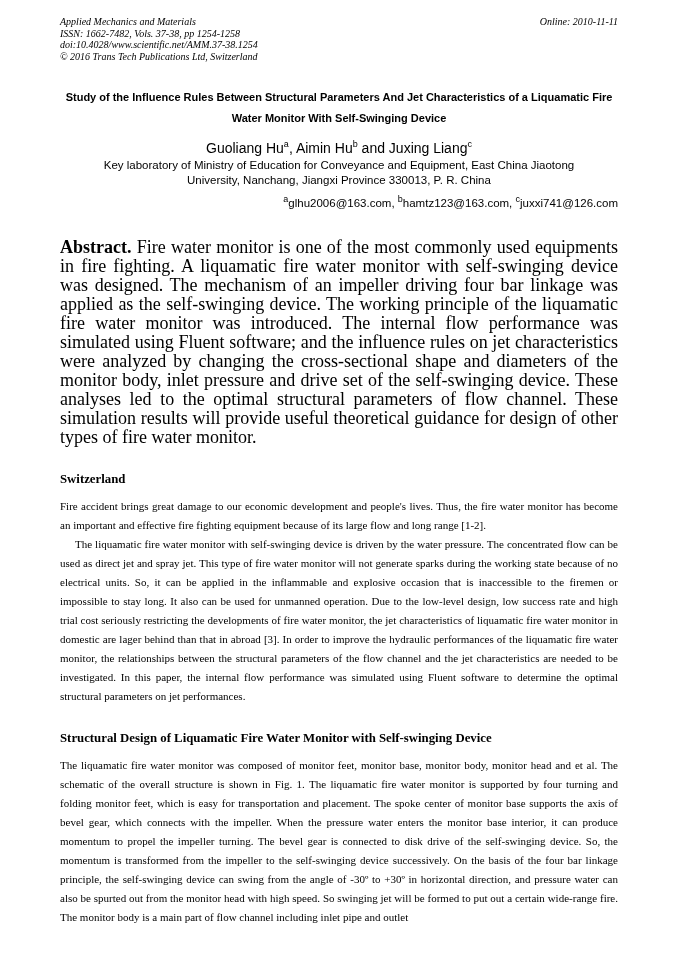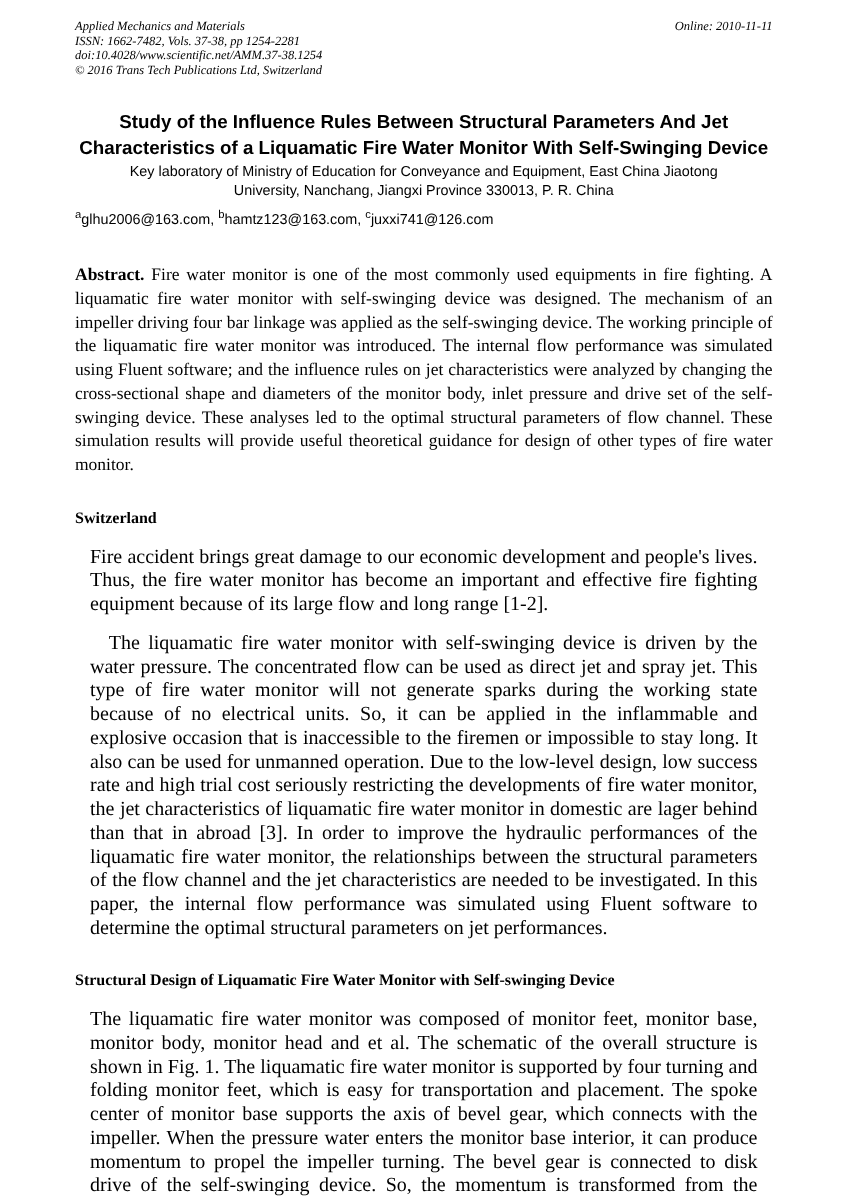--- a/index.html
+++ b/index.html
@@ -20,21 +20,21 @@
     align-items: flex-start;
     font-style: italic;
     font-size: 10px;
     line-height: 11.5px;
     gap: 48px;
   }
   .header-right { white-space: nowrap; font-style: italic; }
 
   .title {
     font-family: "Liberation Sans", sans-serif;
-    font-size: 15px;
+    font-size: 11px;
     line-height: 21px;
     font-weight: bold;
     text-align: center;
     margin: 25px 2px 0;
   }
   .authors {
     font-family: "Liberation Sans", sans-serif;
     font-size: 14px;
     text-align: center;
     margin: 11px 0 0;
@@ -44,71 +44,72 @@
     font-family: "Liberation Sans", sans-serif;
     font-size: 11.5px;
     line-height: 15px;
     text-align: center;
     max-width: 516px;
     margin: 2px auto 0;
   }
   .emails {
     font-family: "Liberation Sans", sans-serif;
     font-size: 11.5px;
-    text-align: left;
+    text-align: right;
     margin: 9px 0 0;
   }
   .keywords {
     font-family: "Liberation Sans", sans-serif;
     font-size: 11.5px;
     line-height: 14.5px;
     text-align: justify;
     margin: 23px 0 0;
   }
   .kw-label { font-weight: bold; }
 
   .abstract {
-    font-size: 14px;
+    font-size: 18px;
     line-height: 19px;
     text-align: justify;
     margin: 29px 0 0;
   }
   .ab-label { font-weight: bold; }
 
   .section-heading {
     font-size: 12.8px;
     line-height: 19px;
     font-weight: bold;
     margin: 23px 0 8px;
   }
   .para {
-    font-size: 16px;
+    font-size: 11px;
     line-height: 19px;
     text-align: justify;
-    margin: 12px;
+    margin: 0;
   }
   .para.indent { text-indent: 15px; }
 </style>
 </head>
 <body>
 
 <div class="page">
 
   <header class="journal-header">
     <div class="header-left">
       <div>Applied Mechanics and Materials</div>
-      <div>ISSN: 1662-7482, Vols. 37-38, pp 1254-2281</div>
+      <div>ISSN: 1662-7482, Vols. 37-38, pp 1254-1258</div>
       <div>doi:10.4028/www.scientific.net/AMM.37-38.1254</div>
       <div>© 2016 Trans Tech Publications Ltd, Switzerland</div>
     </div>
     <div class="header-right">Online: 2010-11-11</div>
   </header>
 
   <h1 class="title">Study of the Influence Rules Between Structural Parameters And Jet Characteristics of a Liquamatic Fire Water Monitor With Self-Swinging Device</h1>
 
+  <p class="authors"><span>Guoliang Hu</span><sup>a</sup><span>, </span><span>Aimin Hu</span><sup>b</sup><span> and </span><span>Juxing Liang</span><sup>c</sup></p>
 
   <p class="affiliation">Key laboratory of Ministry of Education for Conveyance and Equipment, East China Jiaotong University, Nanchang, Jiangxi Province 330013, P. R. China</p>
 
   <p class="emails"><sup>a</sup><span>glhu2006@163.com, </span><sup>b</sup><span>hamtz123@163.com, </span><sup>c</sup><span>juxxi741@126.com</span></p>
 
 
   <p class="abstract"><span class="ab-label">Abstract. </span><span>Fire water monitor is one of the most commonly used equipments in fire fighting. A liquamatic fire water monitor with self-swinging device was designed. The mechanism of an impeller driving four bar linkage was applied as the self-swinging device. The working principle of the liquamatic fire water monitor was introduced. The internal flow performance was simulated using Fluent software; and the influence rules on jet characteristics were analyzed by changing the cross-sectional shape and diameters of the monitor body, inlet pressure and drive set of the self-swinging device. These analyses led to the optimal structural parameters of flow channel. These simulation results will provide useful theoretical guidance for design of other types of fire water monitor.</span></p>
 
   <h2 class="section-heading">Switzerland</h2>
   <p class="para">Fire accident brings great damage to our economic development and people's lives. Thus, the fire water monitor has become an important and effective fire fighting equipment because of its large flow and long range [1-2].</p>

